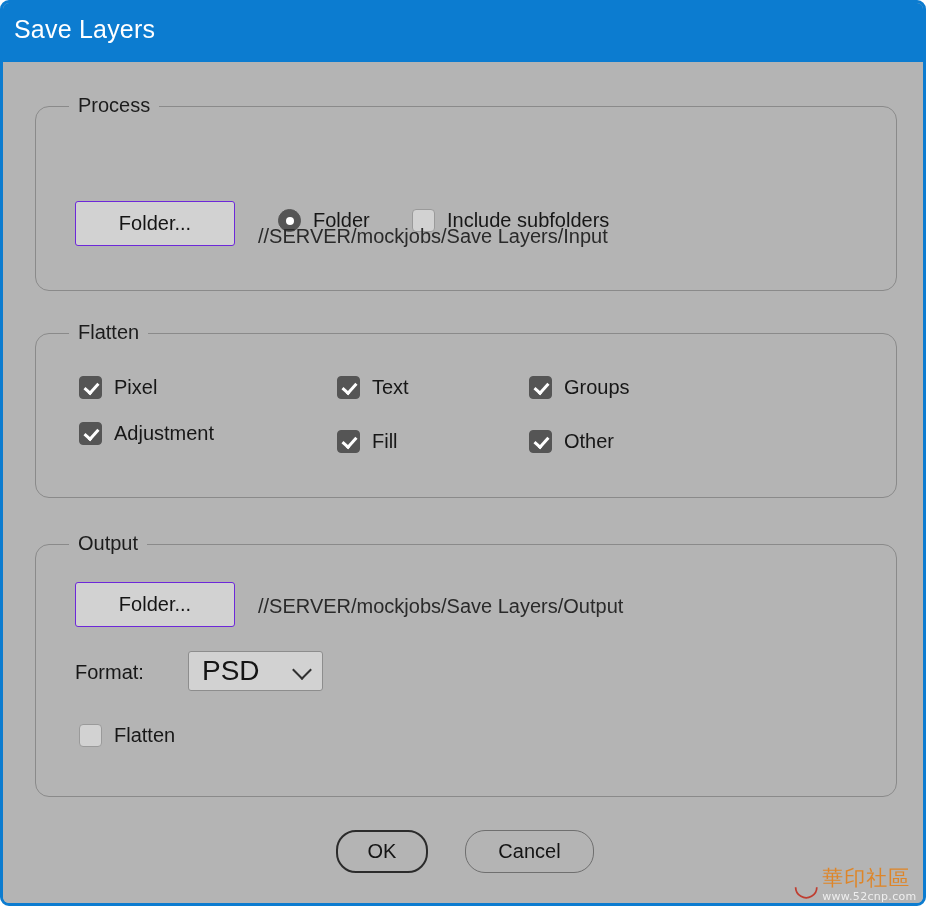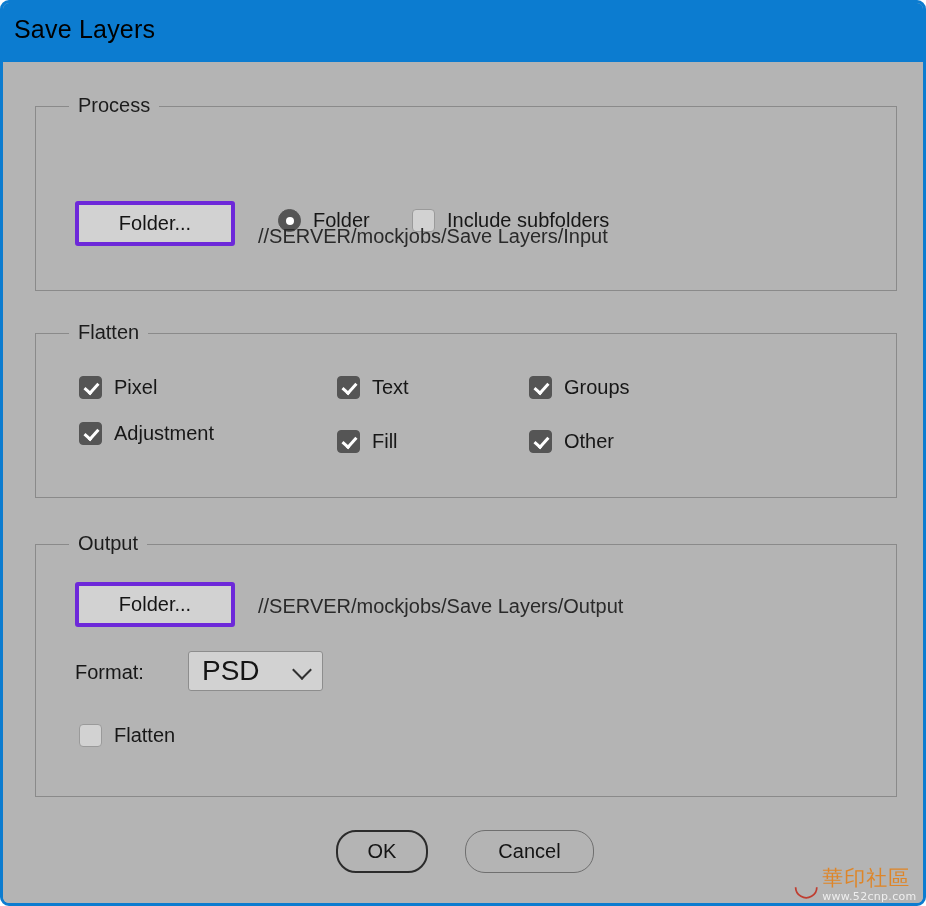--- a/index.html
+++ b/index.html
@@ -33,40 +33,40 @@
     width: 100%;
     height: 59px;
     background: #0c7cd0;
     box-sizing: border-box;
   }
   .titlebar-text {
     position: absolute;
     left: 11px;
     top: 12px;
     font-size: 25px;
-    color: #000000;
+    color: #ffffff;
     letter-spacing: 0.2px;
     white-space: nowrap;
   }
 
   .client {
     position: absolute;
     left: 0;
     top: 59px;
     width: 920px;
     height: 841px;
     background: #b4b4b4;
   }
 
   
   .group {
     position: absolute;
     box-sizing: border-box;
     border: 1px solid #8a8a8a;
-    border-radius: 0;
+    border-radius: 14px;
   }
   .group-legend {
     position: absolute;
     top: -13px;
     left: 33px;
     background: #b4b4b4;
     padding: 0 9px;
     font-size: 20px;
     color: #1c1c1c;
     white-space: nowrap;
@@ -143,21 +143,21 @@
     border: solid #ffffff;
     border-width: 0 3.2px 3.2px 0;
     transform: rotate(42deg);
   }
 
   
   .btn {
     position: absolute;
     box-sizing: border-box;
     background: #d2d2d2;
-    border: 4px solid #6d28d9;
+    border: 1px solid #6d28d9;
     border-radius: 3px;
     font-size: 20px;
     color: #141414;
     display: flex;
     align-items: center;
     justify-content: center;
     font-family: "Liberation Sans", sans-serif;
     padding: 0;
   }
 

